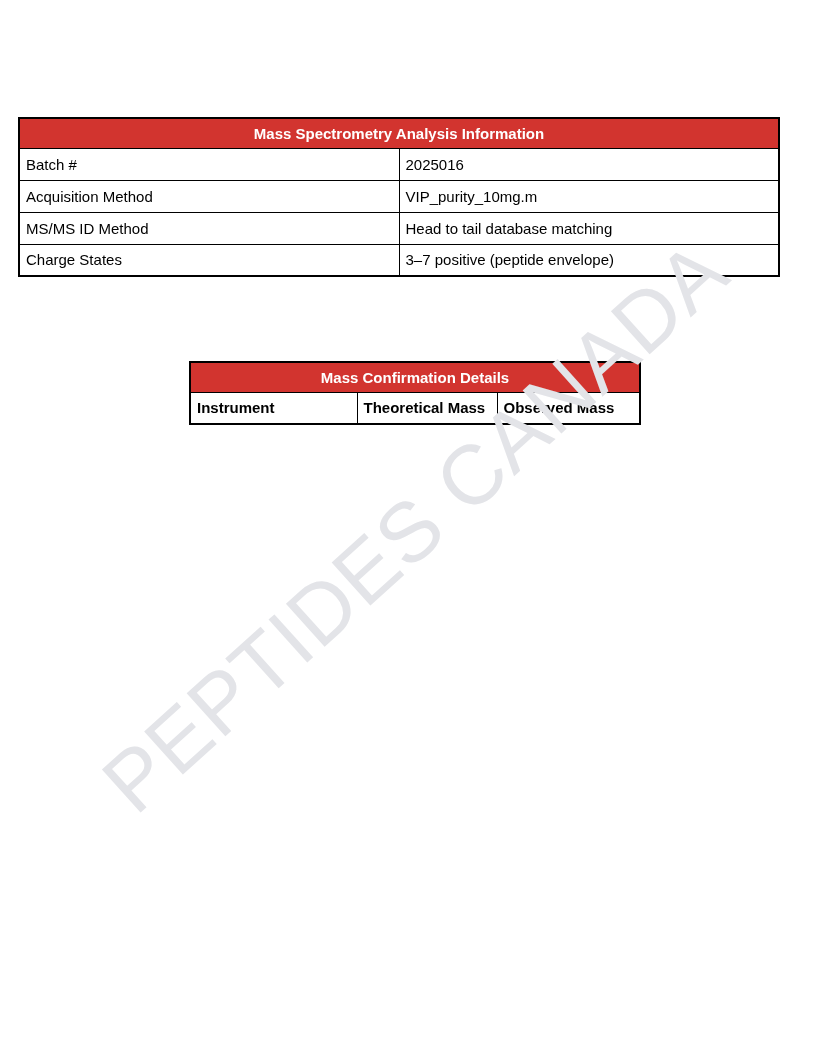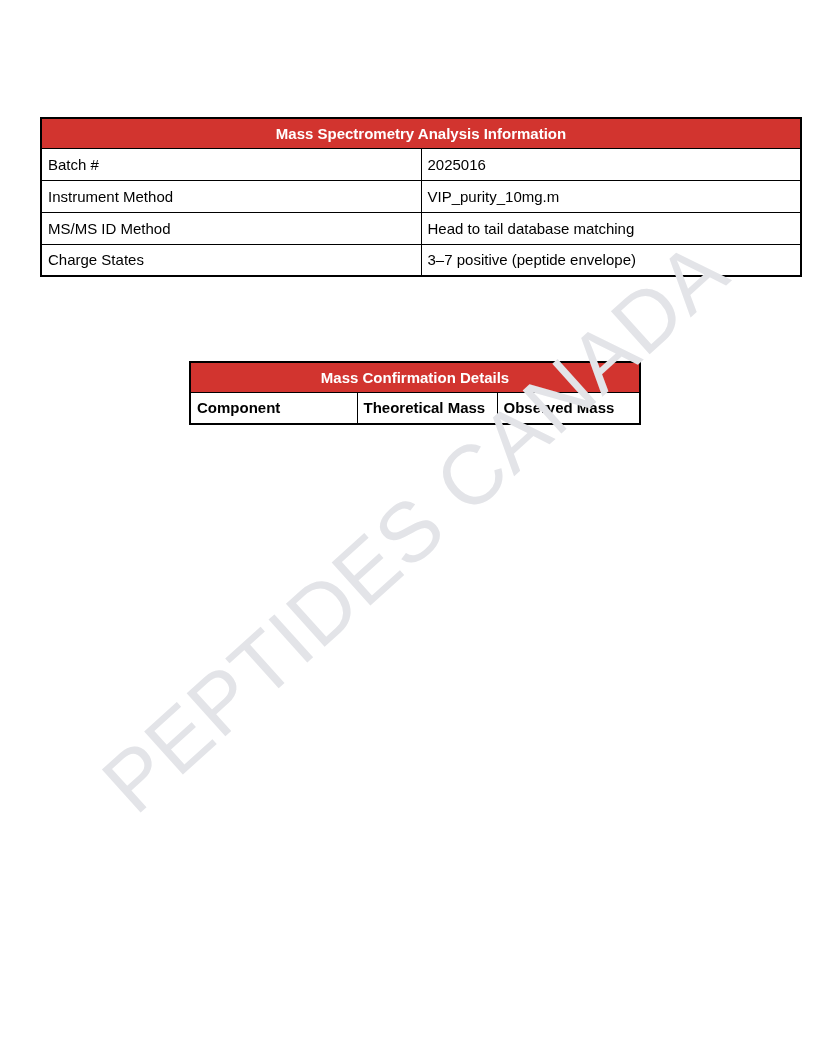--- a/index.html
+++ b/index.html
@@ -39,21 +39,21 @@
     background: var(--header-red);
     color: var(--header-text);
     font-weight: bold;
     font-size: 14px;
     text-align: center;
     height: 30px;
   }
   td.label { font-weight: normal; }
   td.colhead { font-weight: bold; }
 
-  .tbl-info { left: 40px; top: 117px; width: 760px; }
+  .tbl-info { left: 18px; top: 117px; width: 760px; }
   .tbl-info tr.data-row td { height: 32px; }
 
   .tbl-mass { left: 183px; top: 361px; width: 450px; margin-left: 6px; }
   .tbl-mass tr.data-row td, .tbl-mass tr.head-row td { height: 32px; }
 
   .watermark {
     position: absolute;
     left: 415px;
     top: 527px;
     transform: translate(-50%, -50%) rotate(-42deg);
@@ -79,21 +79,21 @@
     </colgroup>
     <tbody>
         <tr>
       <td colspan="2" class="title">Mass Spectrometry Analysis Information</td>
     </tr>
     <tr class="data-row">
       <td class="label">Batch #</td>
       <td class="value">2025016</td>
     </tr>
     <tr class="data-row">
-      <td class="label">Instrument Method</td>
+      <td class="label">Acquisition Method</td>
       <td class="value">VIP_purity_10mg.m</td>
     </tr>
     <tr class="data-row">
       <td class="label">MS/MS ID Method</td>
       <td class="value">Head to tail database matching</td>
     </tr>
     <tr class="data-row">
       <td class="label">Charge States</td>
       <td class="value">3–7 positive (peptide envelope)</td>
     </tr>
@@ -104,21 +104,21 @@
     <colgroup>
       <col style="width:167px">
       <col style="width:140px">
       <col style="width:143px">
     </colgroup>
     <tbody>
         <tr>
       <td colspan="3" class="title">Mass Confirmation Details</td>
     </tr>
     <tr class="head-row">
-      <td class="colhead">Component</td>
+      <td class="colhead">Instrument</td>
       <td class="colhead">Theoretical Mass</td>
       <td class="colhead">Observed Mass</td>
     </tr>
   </tbody>
     </table>
 
   <div class="watermark">PEPTIDES CANADA</div>
 
 </div>
 

